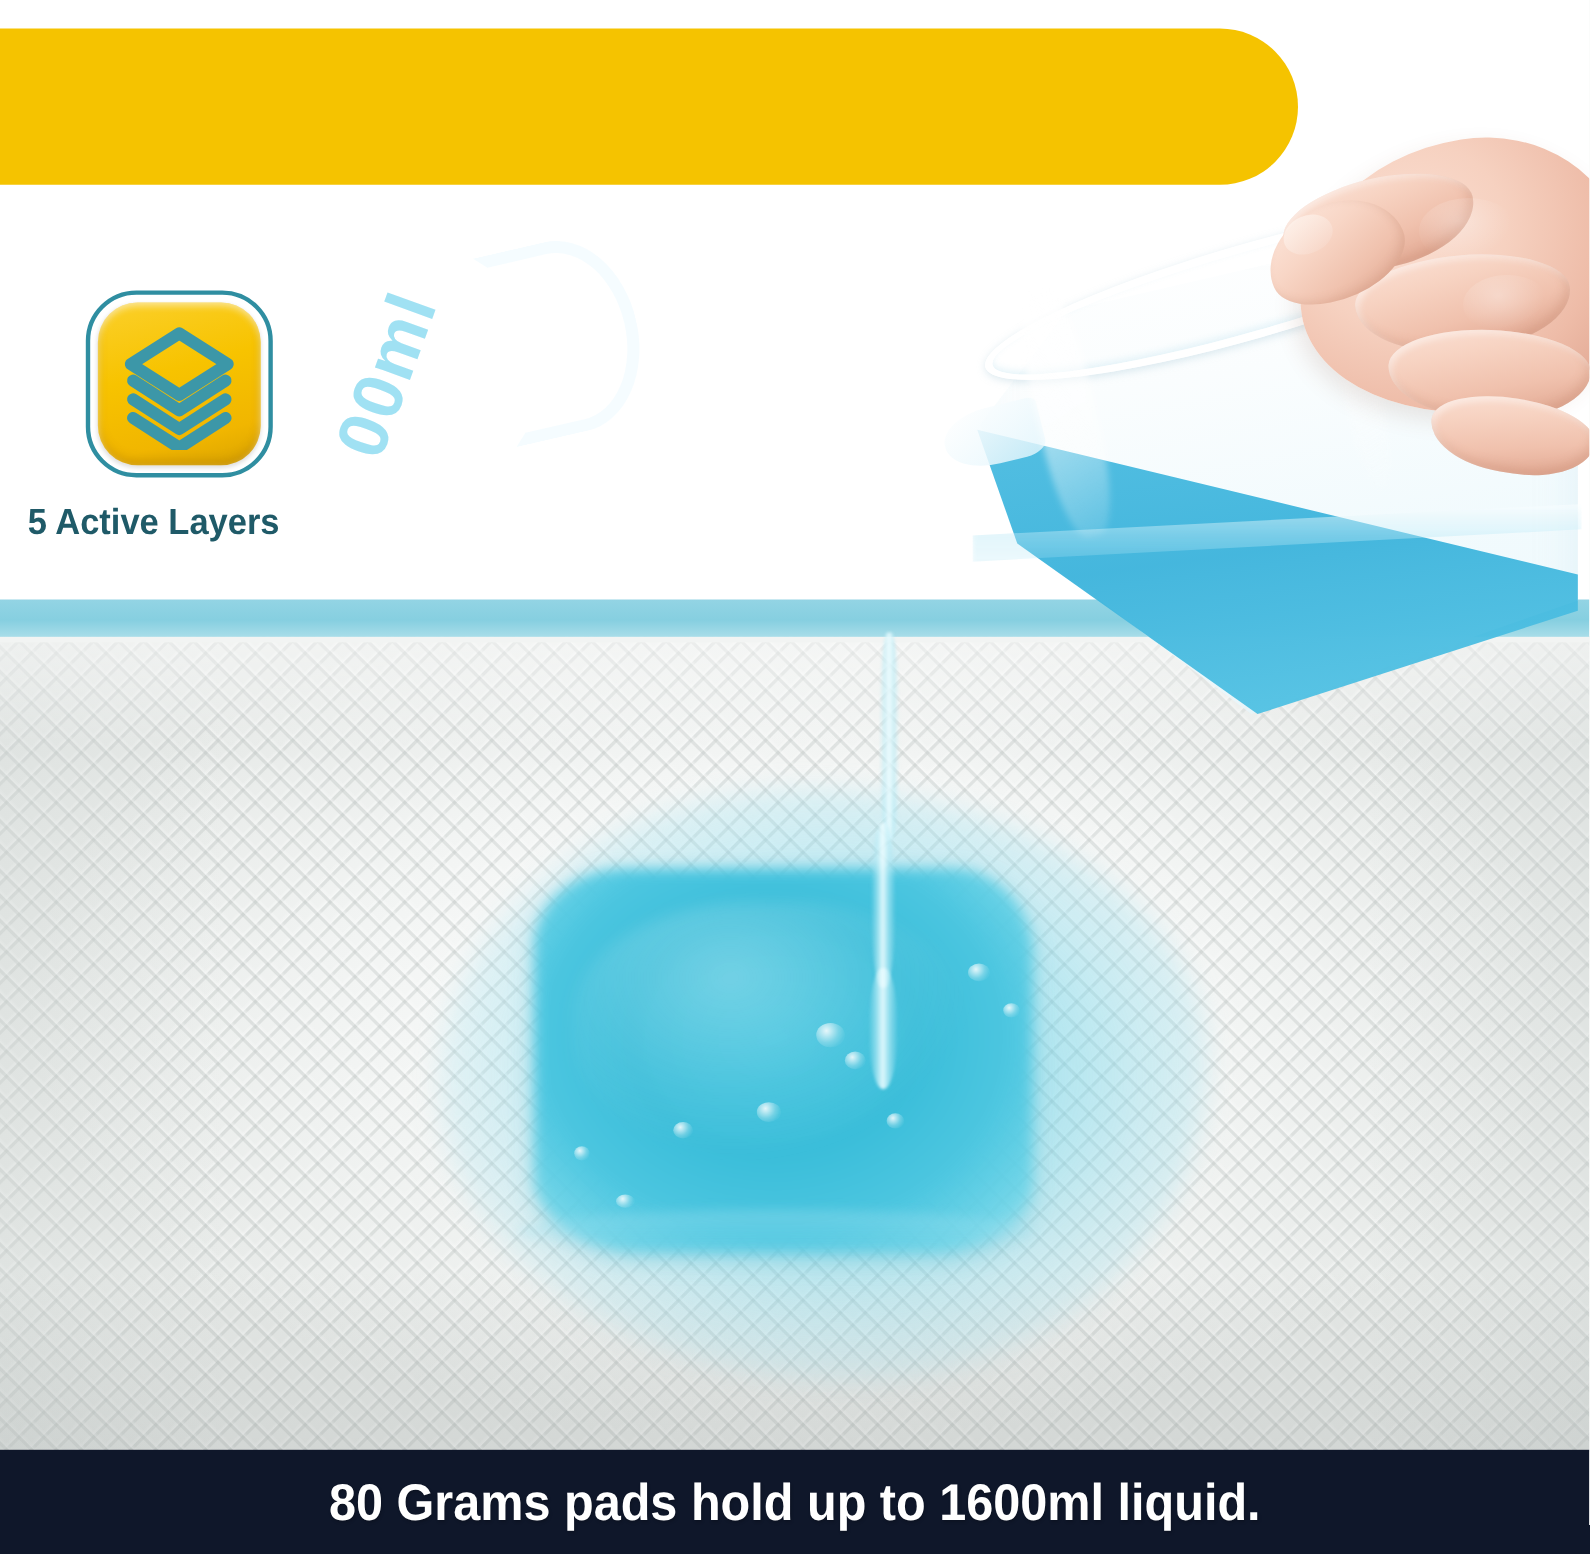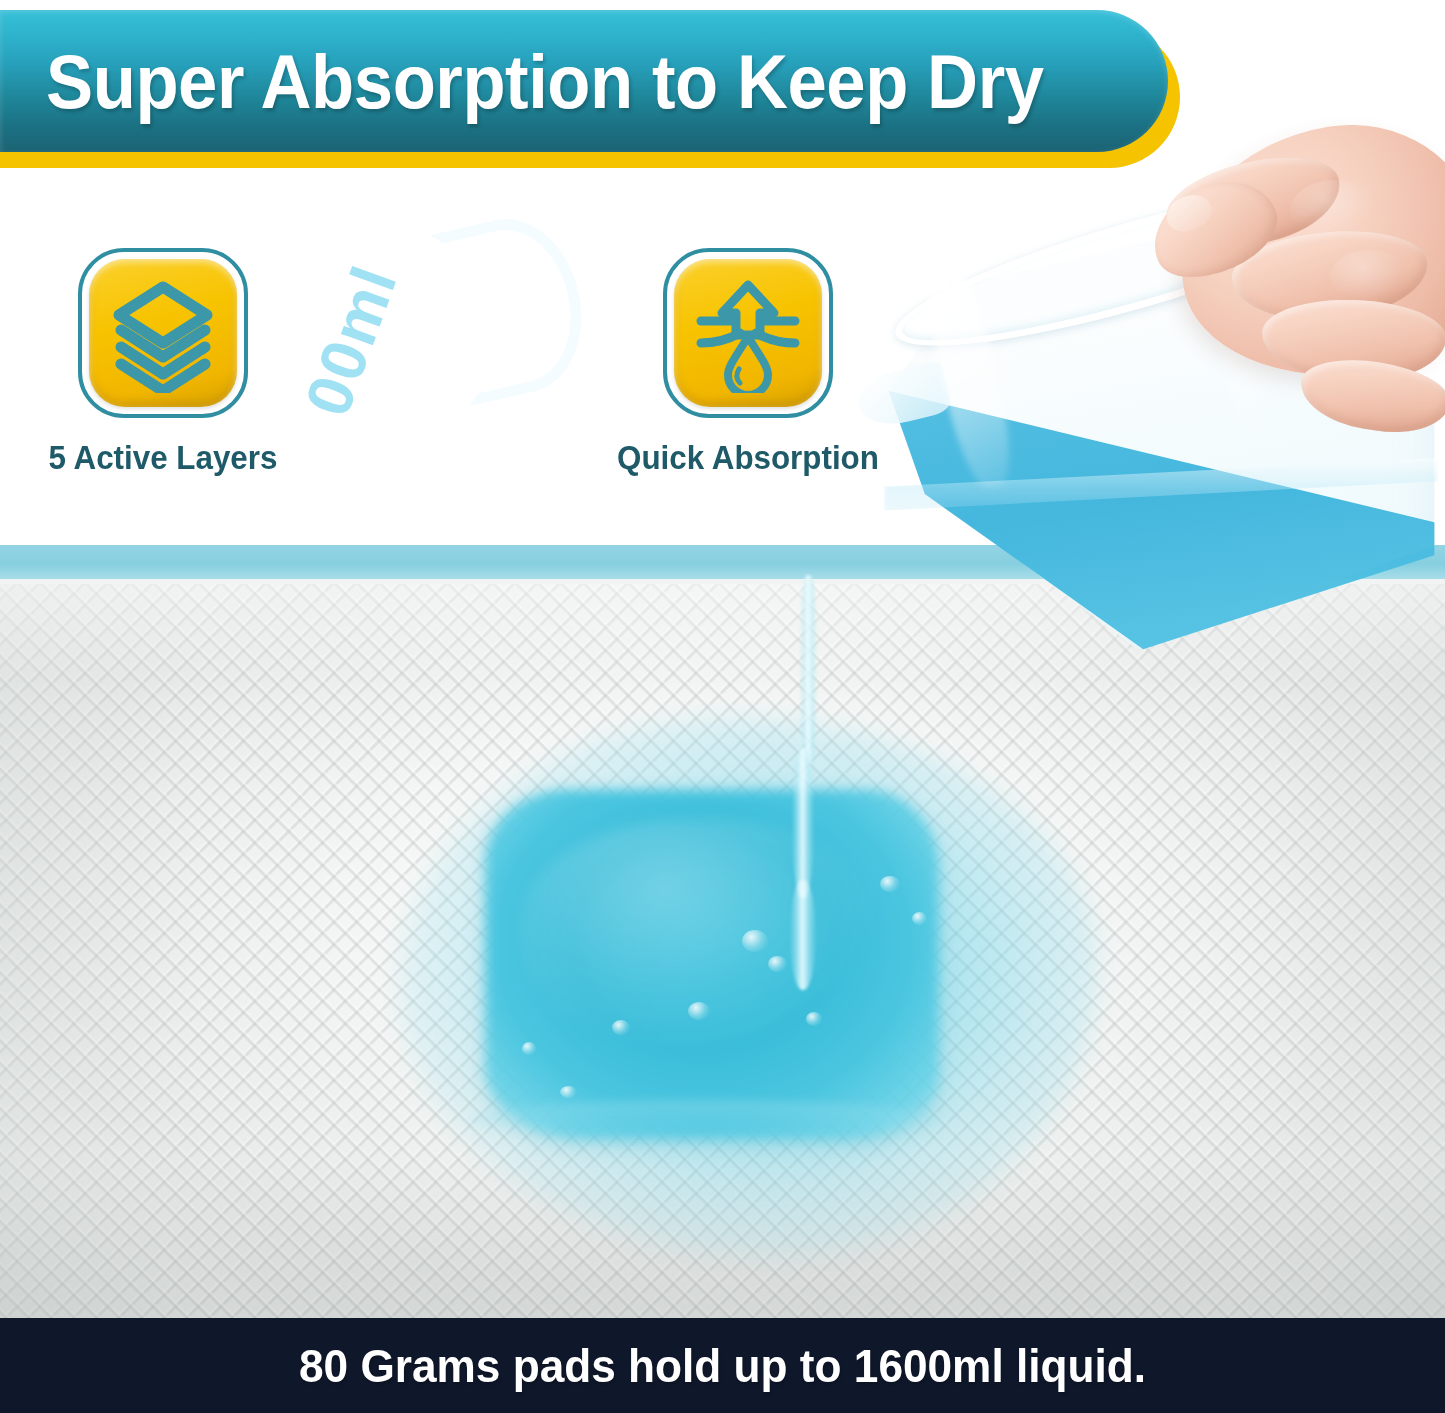--- a/index.html
+++ b/index.html
@@ -76,22 +76,22 @@
 
   
   .features {
     position: absolute;
     left: 0; top: 248px;
     width: 900px; height: 280px;
     z-index: 30;
   }
   .feature {
     position: absolute;
-    top: 0;
-    text-align: center;
+    top: 16px;
+    text-align: left;
   }
   .feature.f1 { left: 18px;  width: 290px; }
   .feature.f2 { left: 310px; width: 290px; }
   .feature.f3 { left: 598px; width: 300px; }
 
   .icon-badge {
     position: relative;
     width: 170px; height: 170px;
     margin: 0 auto;
     border-radius: 46px;
@@ -426,58 +426,39 @@
 </style>
 </head>
 <body>
 
 <div class="canvas">
 
   <div class="top-section"></div>
 
   <div class="banner-wrap">
     <div class="banner-yellow"></div>
-    <div class="banner-teal">
-      <div class="banner-title">Super Absorption to Keep Dry</div>
-    </div>
   </div>
 
   <div class="features">
 
     <div class="feature f1">
       <div class="icon-badge">
         <div class="icon-inner">
           <svg width="120" height="120" viewBox="0 0 120 120" fill="none">
             <path d="M60 14 L104 42 L60 70 L16 42 Z" stroke="#3C97A8" stroke-width="11" stroke-linejoin="round" fill="none"></path>
             <path d="M18 57 L60 84 L102 57" stroke="#3C97A8" stroke-width="11" stroke-linejoin="round" stroke-linecap="round" fill="none"></path>
             <path d="M18 74 L60 101 L102 74" stroke="#3C97A8" stroke-width="11" stroke-linejoin="round" stroke-linecap="round" fill="none"></path>
             <path d="M18 91 L60 118 L102 91" stroke="#3C97A8" stroke-width="11" stroke-linejoin="round" stroke-linecap="round" fill="none"></path>
           </svg>
         </div>
       </div>
       <div class="feature-label">5 Active Layers</div>
     </div>
 
 
-    <div class="feature f3">
-      <div class="icon-badge">
-        <div class="icon-inner">
-          <svg width="120" height="120" viewBox="0 0 120 120" fill="none">
-            <path d="M60 12 L86 40 L72 40 L72 62 L48 62 L48 40 L34 40 Z" stroke="#3C97A8" stroke-width="9" stroke-linejoin="round" fill="none"></path>
-            <line x1="13" y1="48" x2="43" y2="48" stroke="#3C97A8" stroke-width="9" stroke-linecap="round"></line>
-            <line x1="77" y1="48" x2="107" y2="48" stroke="#3C97A8" stroke-width="9" stroke-linecap="round"></line>
-            <path d="M13 70 Q34 70 52 60" stroke="#3C97A8" stroke-width="9" stroke-linecap="round" fill="none"></path>
-            <path d="M107 70 Q86 70 68 60" stroke="#3C97A8" stroke-width="9" stroke-linecap="round" fill="none"></path>
-            <path d="M60 64 C74 86 80 94 80 102 A20 20 0 0 1 40 102 C40 94 46 86 60 64 Z" stroke="#3C97A8" stroke-width="8" stroke-linejoin="round" fill="none"></path>
-            <path d="M51 96 C48 101 48 106 52 110" stroke="#3C97A8" stroke-width="5" stroke-linecap="round" fill="none"></path>
-          </svg>
-        </div>
-      </div>
-      <div class="feature-label">Quick Absorption</div>
-    </div>
 
   </div>
 
   <div class="blue-band"></div>
 
   <div class="pad">
     <div class="pad-texture"></div>
     <div class="pad-shade"></div>
   </div>
 

